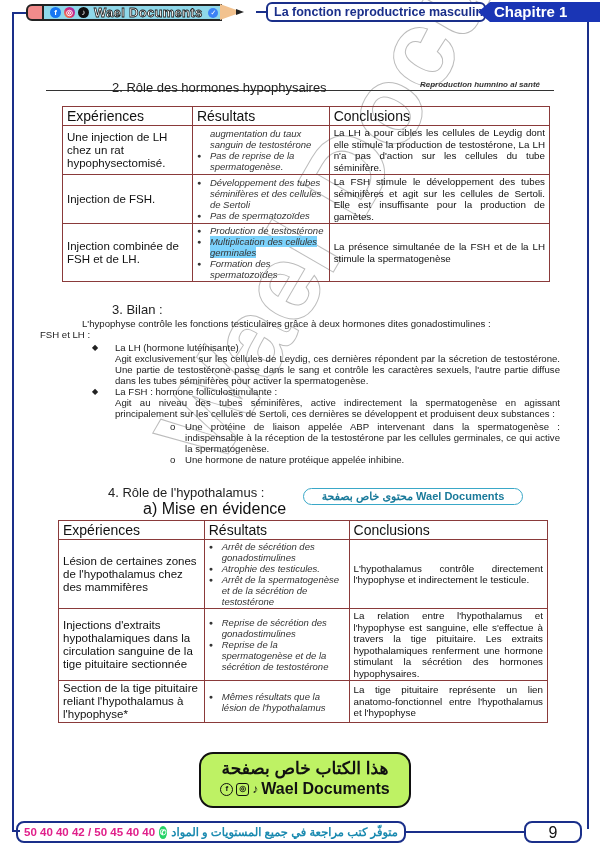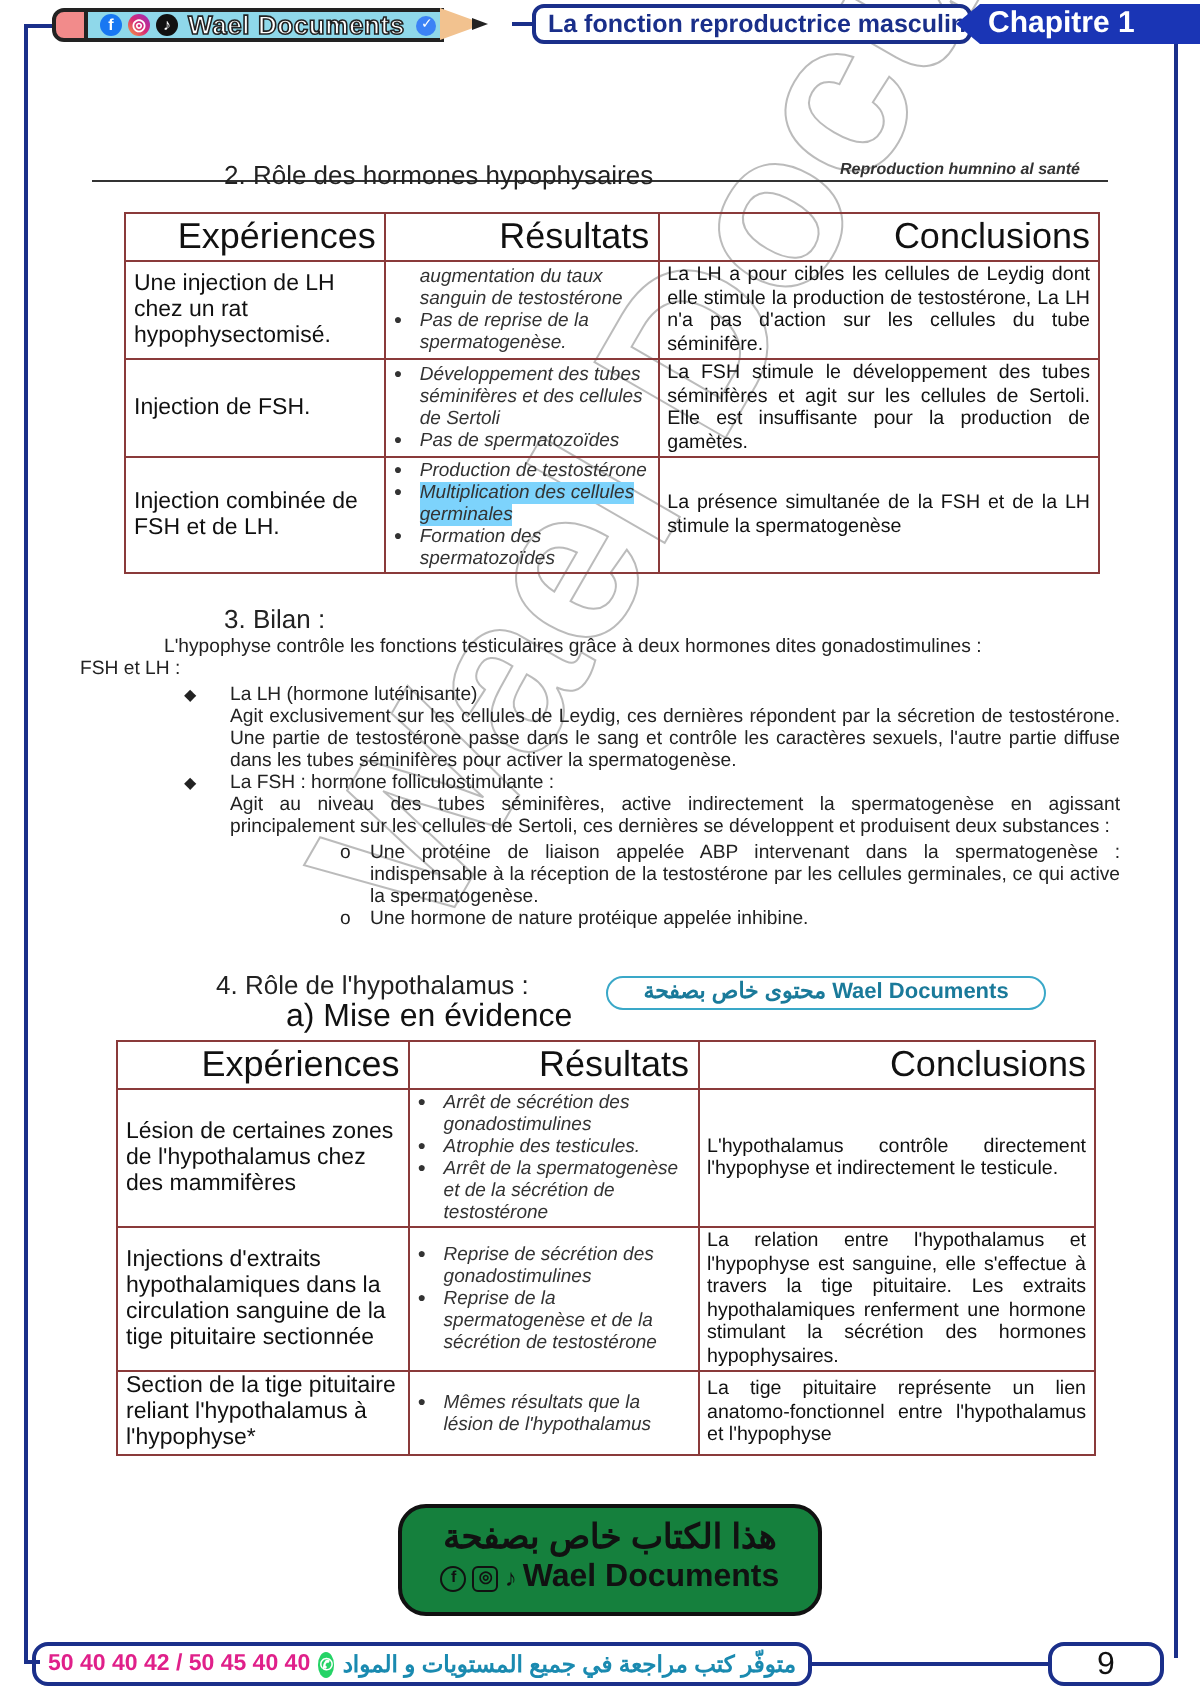--- a/index.html
+++ b/index.html
@@ -30,41 +30,41 @@
   .hline-top { position: absolute; left: 256px; top: 11px; width: 12px; height: 2px; background: #1a2f8a; }
 
   
   .running-head { position: absolute; left: 420px; top: 80px; font-size: 8px; font-style: italic; font-weight: bold; color: #333; }
   .rule { position: absolute; left: 46px; top: 90px; width: 508px; height: 1px; background: #333; }
 
   h2.sec { position: absolute; font-size: 13px; font-weight: normal; color: #222; }
 
   table.t { position: absolute; border-collapse: collapse; font-size: 11px; }
   table.t td, table.t th { border: 1.5px solid #8a3a3a; vertical-align: middle; padding: 1px 4px; }
-  table.t th { font-size: 18px; font-weight: normal; text-align: right; height: 16px; }
+  table.t th { font-size: 14px; font-weight: normal; text-align: left; height: 16px; }
   table.t td.exp { font-size: 11.5px; line-height: 13px; }
   table.t td.res { font-style: italic; font-size: 9.5px; line-height: 11px; color: #333; }
   table.t td.con { font-size: 9.8px; line-height: 11.5px; text-align: justify; margin-left: 33px; }
   table.t ul { list-style: none; }
   table.t li { position: relative; padding-left: 13px; }
   table.t li.b::before { content: "●"; position: absolute; left: 0; top: 0; font-style: normal; font-size: 7px; }
   table.t li.hl span { background: #7dd3fc; }
 
   .bilan { position: absolute; left: 40px; top: 318px; width: 520px; font-size: 9.6px; line-height: 11px; color: #222; }
   .bilan p { text-align: justify; }
   .bilan .ind { text-indent: 42px; }
   .bilan .lvl1 { position: relative; padding-left: 75px; }
   .bilan .lvl1 .dia { position: absolute; left: 52px; top: 0; font-size: 8px; }
   .bilan .lvl1-body { padding-left: 75px; text-align: justify; }
   .bilan .lvl2 { position: relative; padding-left: 145px; text-align: justify; }
   .bilan .lvl2 .o { position: absolute; left: 130px; top: 0; }
 
   .promo-pill { position: absolute; left: 303px; top: 488px; width: 220px; height: 17px; border: 1.5px solid #3aa8c8; border-radius: 9px; color: #1a7a9a; font-weight: bold; font-size: 11px; text-align: center; line-height: 14px; }
 
-  .book-box { position: absolute; left: 199px; top: 752px; width: 212px; height: 56px; border: 2px solid #111; border-radius: 14px; text-align: center; background: #15803d; }
+  .book-box { position: absolute; left: 199px; top: 752px; width: 212px; height: 56px; border: 2px solid #111; border-radius: 14px; text-align: center; background: #bef264; }
   .book-box .ar { font-size: 17px; font-weight: bold; margin-top: 4px; direction: rtl; }
   .book-box .en { font-size: 16px; font-weight: bold; display: flex; justify-content: center; align-items: center; gap: 3px; margin-top: 1px; }
   .ico-bw { display: inline-block; width: 13px; height: 13px; border-radius: 50%; border: 1.5px solid #111; font-size: 8px; line-height: 10px; text-align: center; }
 
   .footer { position: absolute; left: 16px; top: 821px; width: 390px; height: 22px; border: 2px solid #1a2f8a; border-radius: 8px; display: flex; align-items: center; justify-content: flex-end; padding: 0 6px; gap: 4px; font-weight: bold; font-size: 11.5px; white-space: nowrap; }
   .footer .phones { color: #e0208a; order: 1; margin-right: auto; }
   .footer .wa { order: 2; width: 13px; height: 13px; border-radius: 50%; background: #25d366; color: #fff; font-size: 8px; text-align: center; line-height: 13px; }
   .footer .ar { order: 3; color: #1a8ab0; direction: rtl; }
   .footer-line { position: absolute; left: 406px; top: 831px; width: 120px; height: 2px; background: #1a2f8a; }
   .page-num { position: absolute; left: 524px; top: 821px; width: 58px; height: 22px; border: 2px solid #1a2f8a; border-radius: 8px; text-align: center; font-size: 16px; line-height: 19px; }

